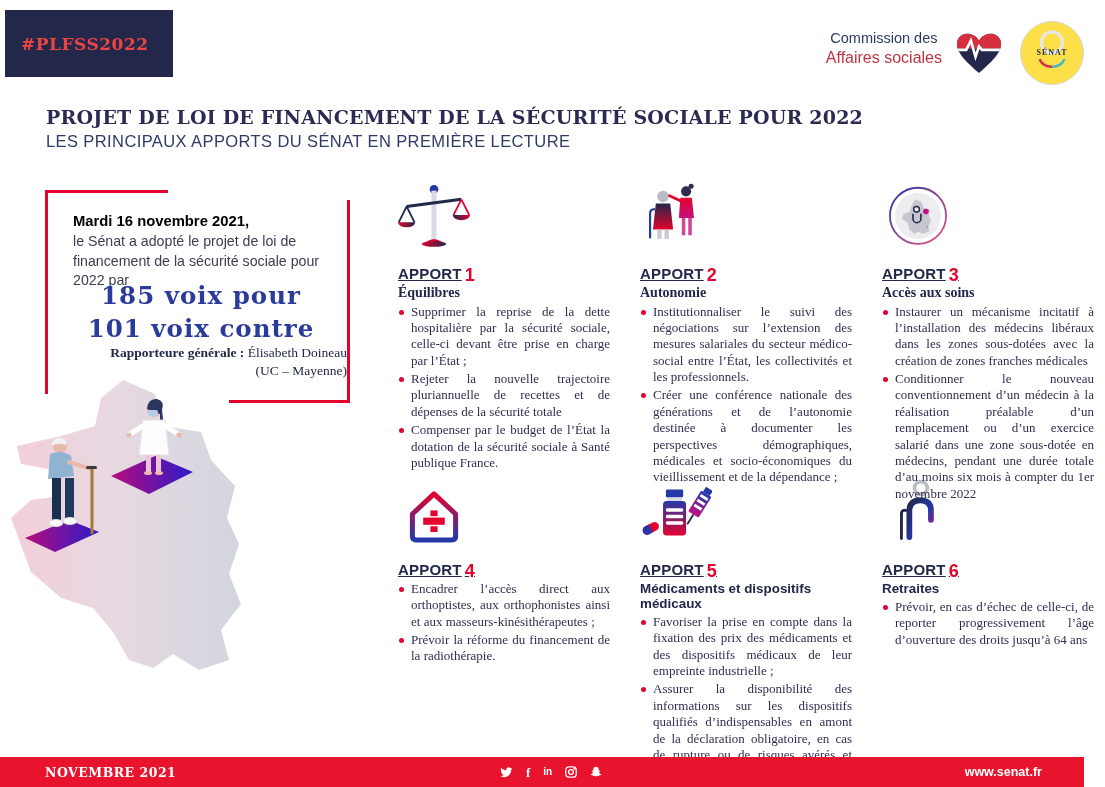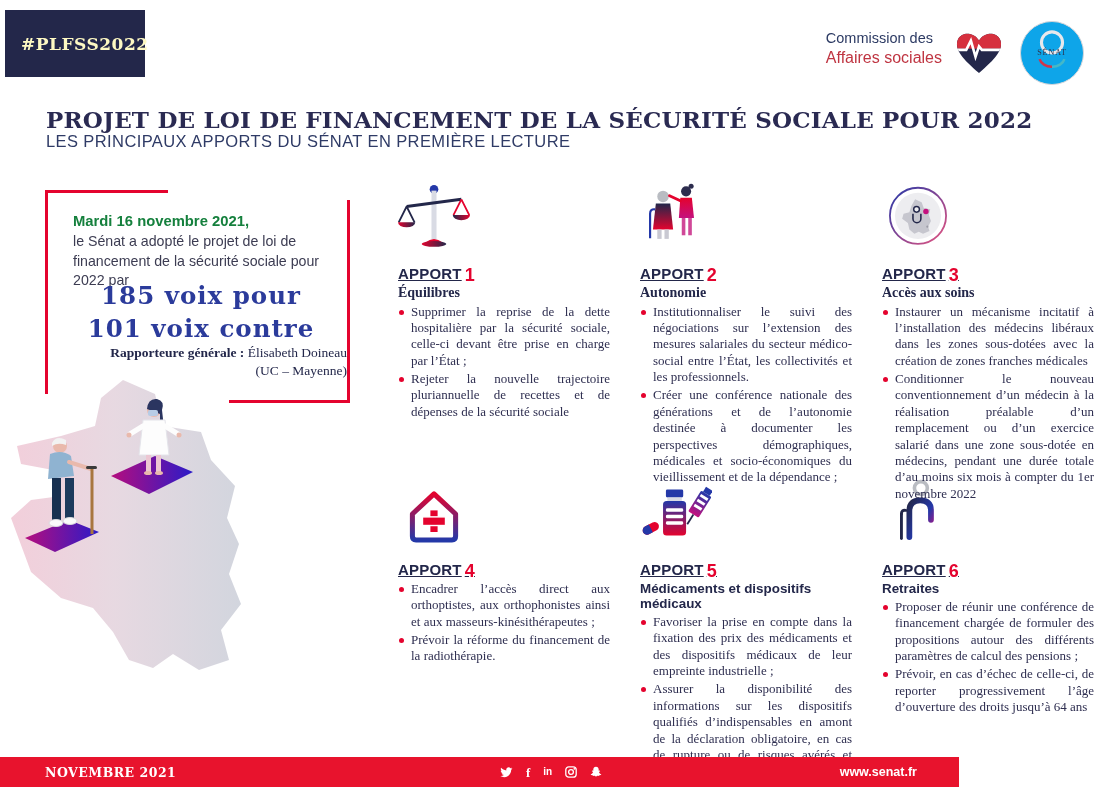--- a/index.html
+++ b/index.html
@@ -1,45 +1,45 @@
 <!DOCTYPE html>
 <html><head>
 <meta charset="utf-8">
 <style>
   html,body{margin:0;padding:0;}
   body{width:1105px;height:787px;position:relative;background:#ffffff;overflow:hidden;
        font-family:"Liberation Sans",sans-serif;color:#2e2e50;}
 
   
-  .badge{position:absolute;left:5px;top:10px;width:140px;height:67px;background:#23274a;
-         color:#fef9c3;display:flex;align-items:center;box-sizing:border-box;padding-left:16px;
+  .badge{position:absolute;left:5px;top:10px;width:168px;height:67px;background:#23274a;
+         color:#ef4444;display:flex;align-items:center;box-sizing:border-box;padding-left:16px;
          font-family:"DejaVu Serif",serif;font-weight:700;font-size:17px;letter-spacing:.5px;}
-  .hdr-comm{position:absolute;right:163px;top:29px;text-align:left;line-height:1.3;}
+  .hdr-comm{position:absolute;right:163px;top:29px;text-align:center;line-height:1.3;}
   .hdr-comm .l1{color:#2c3a63;font-size:14.5px;}
   .hdr-comm .l2{color:#bf3441;font-size:16px;font-weight:400;}
   .heart-wrap{position:absolute;left:950px;top:24px;width:58px;height:54px;}
   .senat-circle{position:absolute;left:1020px;top:21px;width:64px;height:64px;border-radius:50%;
-         background:#0ea5e9;border:1px solid #d6d6da;box-sizing:border-box;}
+         background:#fde047;border:1px solid #d6d6da;box-sizing:border-box;font-weight:bold;}
 
   .page-title{position:absolute;left:46px;top:106px;width:1010px;
-         font-family:"DejaVu Serif",serif;font-weight:700;font-size:23px;color:#2a2a52;
+         font-family:"DejaVu Serif",serif;font-weight:700;font-size:19px;color:#2a2a52;
          letter-spacing:.2px;white-space:nowrap;}
   .page-subtitle{position:absolute;left:46px;top:132px;width:900px;font-size:16.5px;
          color:#2f3b66;letter-spacing:.4px;}
 
   
   .frame{position:absolute;background:#e4032e;}
   .f-top{left:45px;top:190px;width:123px;height:3px;}
   .f-left{left:45px;top:190px;width:3px;height:204px;}
   .f-right{left:347px;top:200px;width:3px;height:203px;}
   .f-bottom{left:229px;top:400px;width:121px;height:3px;}
 
   .intro-text{position:absolute;left:73px;top:211px;width:268px;font-size:14.2px;
          color:#3c3c52;line-height:1.4;}
-  .intro-text .date{font-weight:700;color:#15803d;font-size:14.8px;}
+  .intro-text .date{font-weight:700;color:#000000;font-size:14.8px;}
   .votes{position:absolute;left:58px;top:279px;width:286px;text-align:center;
          font-family:"DejaVu Serif",serif;font-weight:700;font-size:24.5px;color:#2b3b9b;
          line-height:33px;letter-spacing:1px;}
   .rapporteur{position:absolute;left:70px;top:344px;width:277px;text-align:right;
          font-family:"Liberation Serif",serif;font-size:13.5px;color:#23274a;line-height:1.3;}
   .rapporteur b{font-weight:700;}
   .map-wrap{position:absolute;left:3px;top:368px;width:345px;height:385px;}
 
   
   .grid{position:absolute;left:398px;top:182px;display:grid;
@@ -50,21 +50,21 @@
   .theme{font-family:"Liberation Serif",serif;font-size:14px;font-weight:700;color:#23274a;
          margin:2px 0 3px;line-height:1.12;}
   .theme[data-style="sans"]{font-family:"Liberation Sans",sans-serif;font-size:13.4px;}
   ul.bullets{margin:2px 0 0;padding:0;list-style:none;}
   ul.bullets li{position:relative;padding-left:13px;font-family:"Liberation Serif",serif;
          font-size:13px;color:#2e2e50;text-align:justify;line-height:1.26;margin-bottom:2px;}
   ul.bullets li::before{content:"";position:absolute;left:1px;top:6px;width:5px;height:5px;
          border-radius:50%;background:#e4032e;}
 
   
-  .footer{position:absolute;left:0;top:757px;width:959px;height:30px;background:#e8132d;
+  .footer{position:absolute;left:0;top:757px;width:1084px;height:30px;background:#e8132d;
           display:flex;align-items:center;}
   .footer .date{margin-left:45px;color:#fff;font-family:"DejaVu Serif",serif;font-weight:700;
           font-size:12.5px;letter-spacing:.5px;}
   .socials{position:absolute;left:500px;top:0;height:30px;display:flex;gap:13px;align-items:center;}
   .socials .s{color:#fff;font-weight:700;font-size:11px;line-height:1;display:flex;align-items:center;}
   .site{position:absolute;right:42px;color:#fff;font-weight:700;font-size:12.5px;}
 </style>
 </head>
 <body>
 
@@ -191,21 +191,22 @@
         <path d="M88,24 L77,46 M88,24 L99,46" stroke="#e4032e" stroke-width="2.5" fill="none"></path>
         <path d="M76,46 A12,7 0 0 0 100,46 Z" fill="url(#g1b)"></path>
         <path d="M38,84 Q50,74 62,84 Z" fill="#e4032e"></path>
         <ellipse cx="50" cy="86" rx="17" ry="4" fill="url(#g1a)"></ellipse>
       </svg>
     </div>
     <div class="apport-head"><span>APPORT</span><span class="num">1</span></div>
     <div class="theme" data-style="serif">Équilibres</div>
     <ul class="bullets">
       <li>Supprimer la reprise de la dette hospitalière par la sécurité sociale, celle-ci devant être prise en charge par l’État ;</li>
-      <li>Rejeter la nouvelle trajectoire pluriannuelle de recettes et de dépenses de la sécurité sociale</li>
+      <li>Rejeter la nouvelle trajectoire pluriannuelle de recettes et de dépenses de la sécurité totale</li>
+      <li>Compenser par le budget de l’État la dotation de la sécurité sociale à Santé publique France.</li>
     </ul>
   </div>
 
   <div class="col">
     <div class="iconbox">
       <svg width="72" height="72" viewBox="0 0 100 100">
         <defs>
           <linearGradient id="g2a" x1="0" y1="0" x2="0" y2="1">
               <stop offset="0" stop-color="#23274a"></stop>
               <stop offset="1" stop-color="#e4032e"></stop>
@@ -338,21 +339,20 @@
         <circle cx="54" cy="14" r="9" fill="none" stroke="#b9bcc2" stroke-width="5"></circle>
         <path d="M38,82 L38,46 Q38,31 53,31 Q68,31 68,45 L68,58" fill="none" stroke="url(#g6a)" stroke-width="8" stroke-linecap="round"></path>
         <path d="M53,58 L53,82" fill="none" stroke="url(#g6a)" stroke-width="8" stroke-linecap="round"></path>
         <path d="M27,50 L27,84" fill="none" stroke="#23274a" stroke-width="4" stroke-linecap="round"></path>
         <path d="M27,50 Q27,44 33,45" fill="none" stroke="#23274a" stroke-width="4" stroke-linecap="round"></path>
       </svg>
     </div>
     <div class="apport-head"><span>APPORT</span><span class="num">6</span></div>
     <div class="theme" data-style="sans">Retraites</div>
     <ul class="bullets">
-      <li>Proposer de réunir une conférence de financement chargée de formuler des propositions autour des différents paramètres de calcul des pensions ;</li>
       <li>Prévoir, en cas d’échec de celle-ci, de reporter progressivement l’âge d’ouverture des droits jusqu’à 64 ans</li>
     </ul>
   </div>
 </div>
 
 <div class="footer">
   <span class="date">NOVEMBRE 2021</span>
   <div class="socials">
     <span class="s">
       <svg width="13" height="11" viewBox="0 0 14 12">

